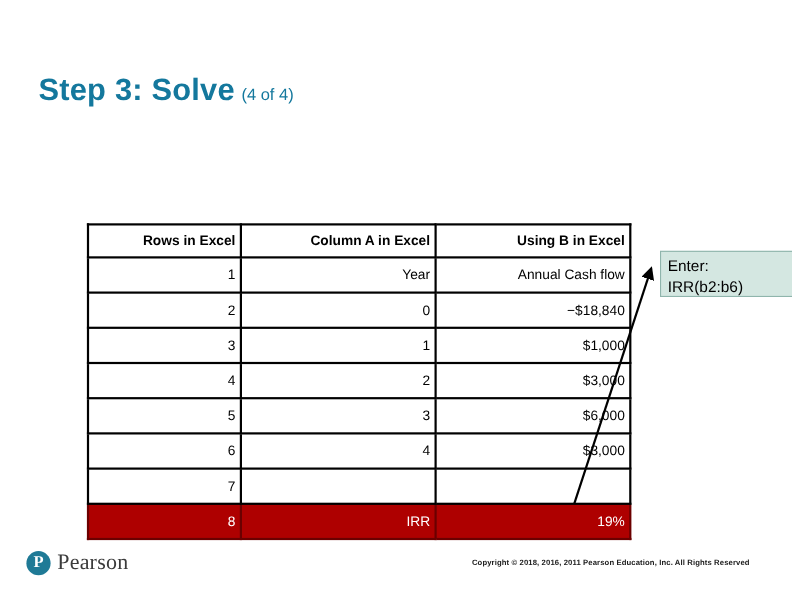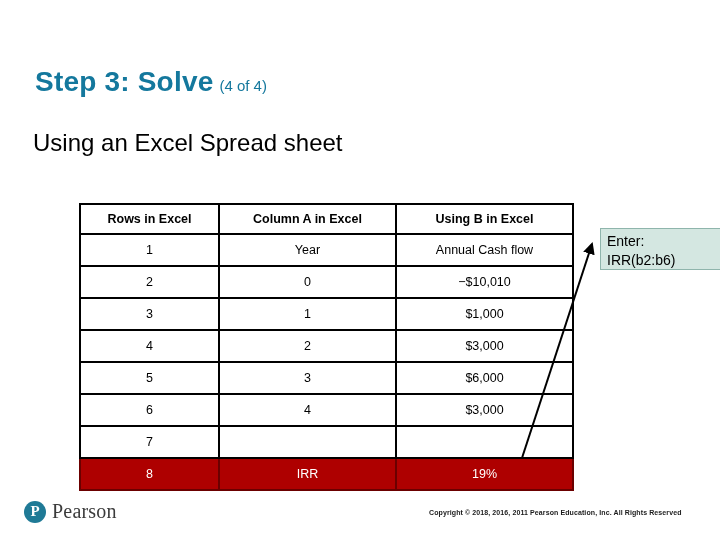--- a/index.html
+++ b/index.html
@@ -57,21 +57,21 @@
   .excel-table {
     position: absolute;
     left: 79px;
     top: 203px;
     width: 493px;
     border-collapse: collapse;
     table-layout: fixed;
   }
   .excel-table td, .excel-table th {
     border: 2px solid #000000;
-    text-align: center;
+    text-align: right;
     vertical-align: middle;
     font-size: 12.5px;
     color: #000000;
     height: 30px;
     padding: 0 4px;
     background: #ffffff;
   }
   .excel-table th {
     font-weight: bold;
     font-size: 12.5px;
@@ -162,21 +162,20 @@
 </style>
 </head>
 <body>
 
 <div class="slide">
 
   <div class="title-block">
     <span class="title-main">Step 3: Solve</span><span class="title-sub">(4 of 4)</span>
   </div>
 
-  <div class="subtitle">Using an Excel Spread sheet</div>
 
   <table class="excel-table">
     <colgroup>
       <col class="col-rows">
       <col class="col-a">
       <col class="col-b">
     </colgroup>
     <thead>
       <tr>
         <th>Rows in Excel</th>
@@ -186,21 +185,21 @@
     </thead>
     <tbody>
       <tr>
         <td>1</td>
         <td>Year</td>
         <td>Annual Cash flow</td>
       </tr>
       <tr>
         <td>2</td>
         <td>0</td>
-        <td>−$10,010</td>
+        <td>−$18,840</td>
       </tr>
       <tr>
         <td>3</td>
         <td>1</td>
         <td>$1,000</td>
       </tr>
       <tr>
         <td>4</td>
         <td>2</td>
         <td>$3,000</td>

